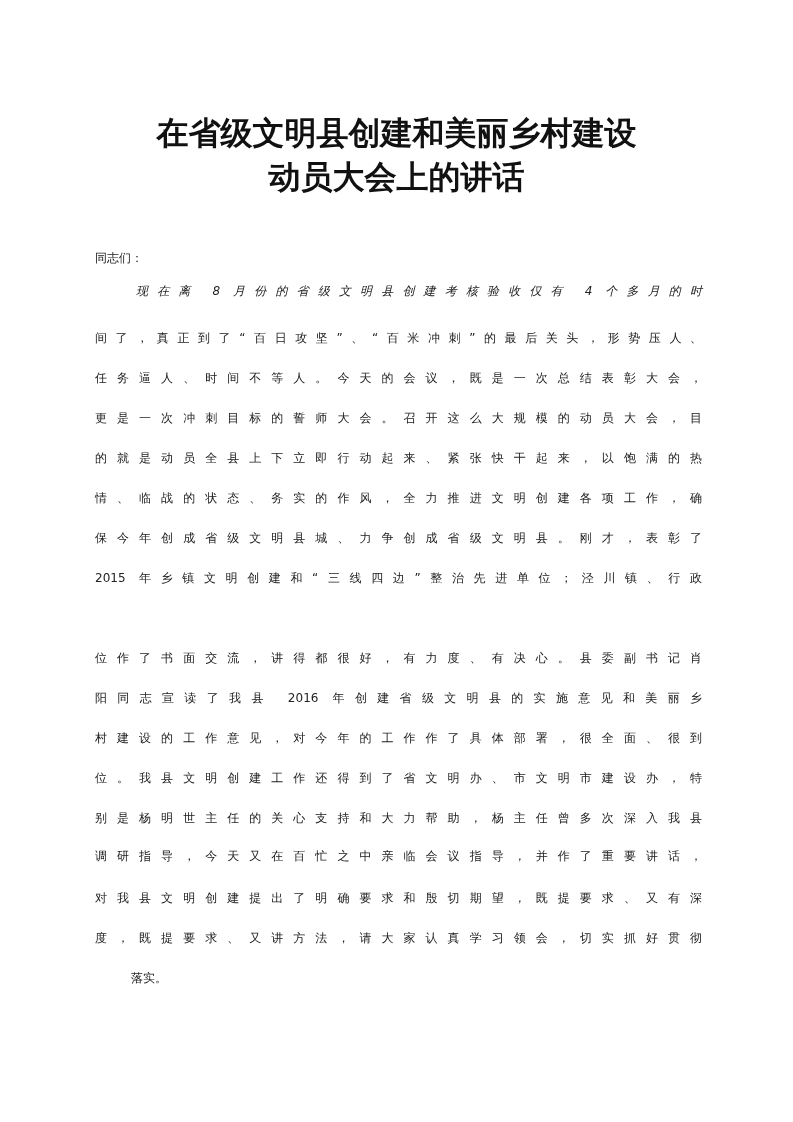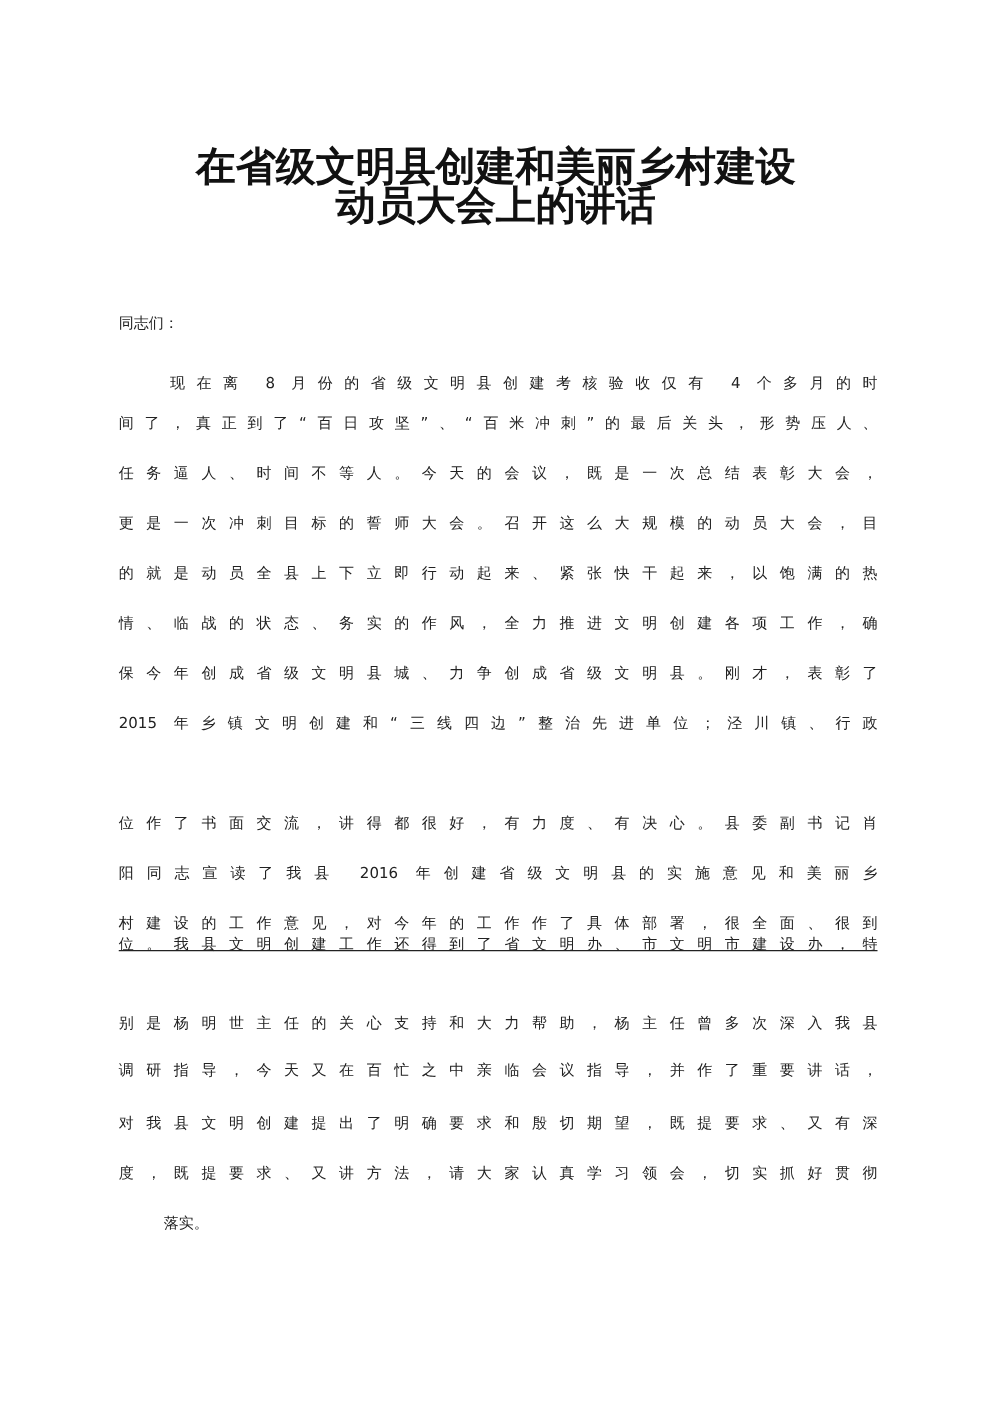--- a/index.html
+++ b/index.html
@@ -28,21 +28,21 @@
       width: 793px;
       text-align: center;
       font-size: 32px;
       font-weight: bold;
       letter-spacing: 0px;
       color: #111111;
       line-height: 34px;
       white-space: nowrap;
     }
     .title-1 { top: 116px; }
-    .title-2 { top: 147px; }
+    .title-2 { top: 160px; }
     .line {
       position: absolute;
       left: 95px;
       width: 607px;
       font-size: 12px;
       line-height: 26px;
       color: #222222;
       white-space: nowrap;
       text-align: justify;
       text-align-last: justify;
@@ -58,31 +58,31 @@
 </head>
 <body>
 
 <div class="page">
 
   <div class="title title-1">在省级文明县创建和美丽乡村建设</div>
   <div class="title title-2">动员大会上的讲话</div>
 
   <div class="line last" style="top:245px;">同志们：</div>
 
-  <div class="line indent" style="top:293px;">现在离 8 月份的省级文明县创建考核验收仅有 4 个多月的时</div>
+  <div class="line indent" style="top:278px;font-style:italic;">现在离 8 月份的省级文明县创建考核验收仅有 4 个多月的时</div>
   <div class="line" style="top:325px;">间了，真正到了“百日攻坚”、“百米冲刺”的最后关头，形势压人、</div>
   <div class="line" style="top:365px;">任务逼人、时间不等人。今天的会议，既是一次总结表彰大会，</div>
   <div class="line" style="top:405px;">更是一次冲刺目标的誓师大会。召开这么大规模的动员大会，目</div>
   <div class="line" style="top:445px;">的就是动员全县上下立即行动起来、紧张快干起来，以饱满的热</div>
   <div class="line" style="top:485px;">情、临战的状态、务实的作风，全力推进文明创建各项工作，确</div>
   <div class="line" style="top:525px;">保今年创成省级文明县城、力争创成省级文明县。刚才，表彰了</div>
   <div class="line" style="top:565px;">2015 年乡镇文明创建和“三线四边”整治先进单位；泾川镇、行政</div>
   <div class="line" style="top:645px;">位作了书面交流，讲得都很好，有力度、有决心。县委副书记肖</div>
   <div class="line" style="top:685px;">阳同志宣读了我县 2016 年创建省级文明县的实施意见和美丽乡</div>
   <div class="line" style="top:725px;">村建设的工作意见，对今年的工作作了具体部署，很全面、很到</div>
-  <div class="line" style="top:742px;text-decoration:underline;">位。我县文明创建工作还得到了省文明办、市文明市建设办，特</div>
+  <div class="line" style="top:765px;">位。我县文明创建工作还得到了省文明办、市文明市建设办，特</div>
   <div class="line" style="top:805px;">别是杨明世主任的关心支持和大力帮助，杨主任曾多次深入我县</div>
   <div class="line" style="top:843px;">调研指导，今天又在百忙之中亲临会议指导，并作了重要讲话，</div>
   <div class="line" style="top:885px;">对我县文明创建提出了明确要求和殷切期望，既提要求、又有深</div>
   <div class="line" style="top:925px;">度，既提要求、又讲方法，请大家认真学习领会，切实抓好贯彻</div>
   <div class="line last" style="top:965px;margin-left:36px;">落实。</div>
 
 </div>
 
 </body></html>

